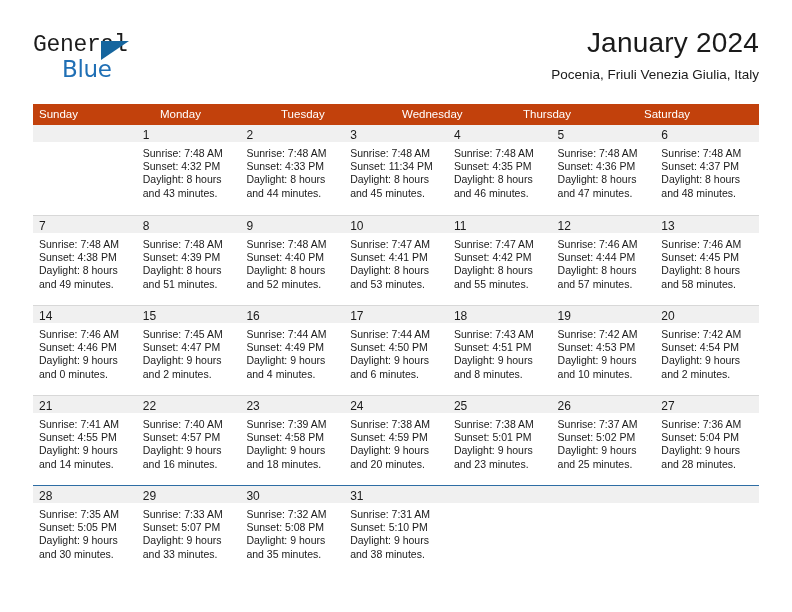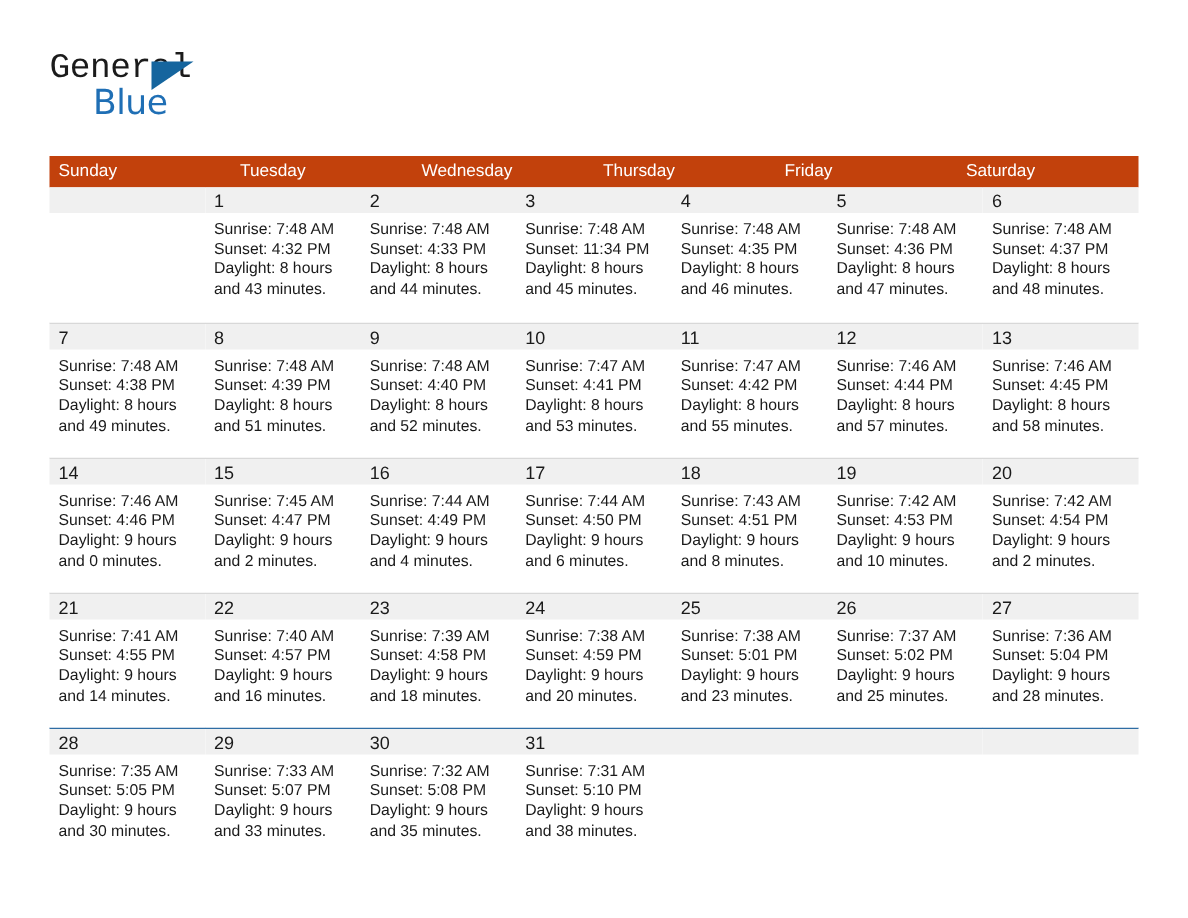--- a/index.html
+++ b/index.html
@@ -163,31 +163,35 @@
 <div class="page">
 
   <div class="header">
 
     <div class="logo">
       <span class="logo-general">General</span>
       <span class="logo-tri"></span>
       <span class="logo-blue">Blue</span>
     </div>
 
+    <div class="title-block">
+      <div class="cal-title">January 2024</div>
+      <div class="cal-subtitle">Pocenia, Friuli Venezia Giulia, Italy</div>
+    </div>
 
   </div>
 
   <div class="calendar">
 
     <div class="weekdays">
       <div class="weekday">Sunday</div>
+      <div class="weekday">Monday</div>
       <div class="weekday">Tuesday</div>
       <div class="weekday">Wednesday</div>
       <div class="weekday">Thursday</div>
-      <div class="weekday">Friday</div>
       <div class="weekday">Saturday</div>
     </div>
 
     <div class="week first">
       <div class="day-cell empty">
         <div class="day-number-band"><span class="day-number"></span></div>
         <div class="day-body">
           <div class="day-line"></div>
           <div class="day-line"></div>
           <div class="day-line"></div>

